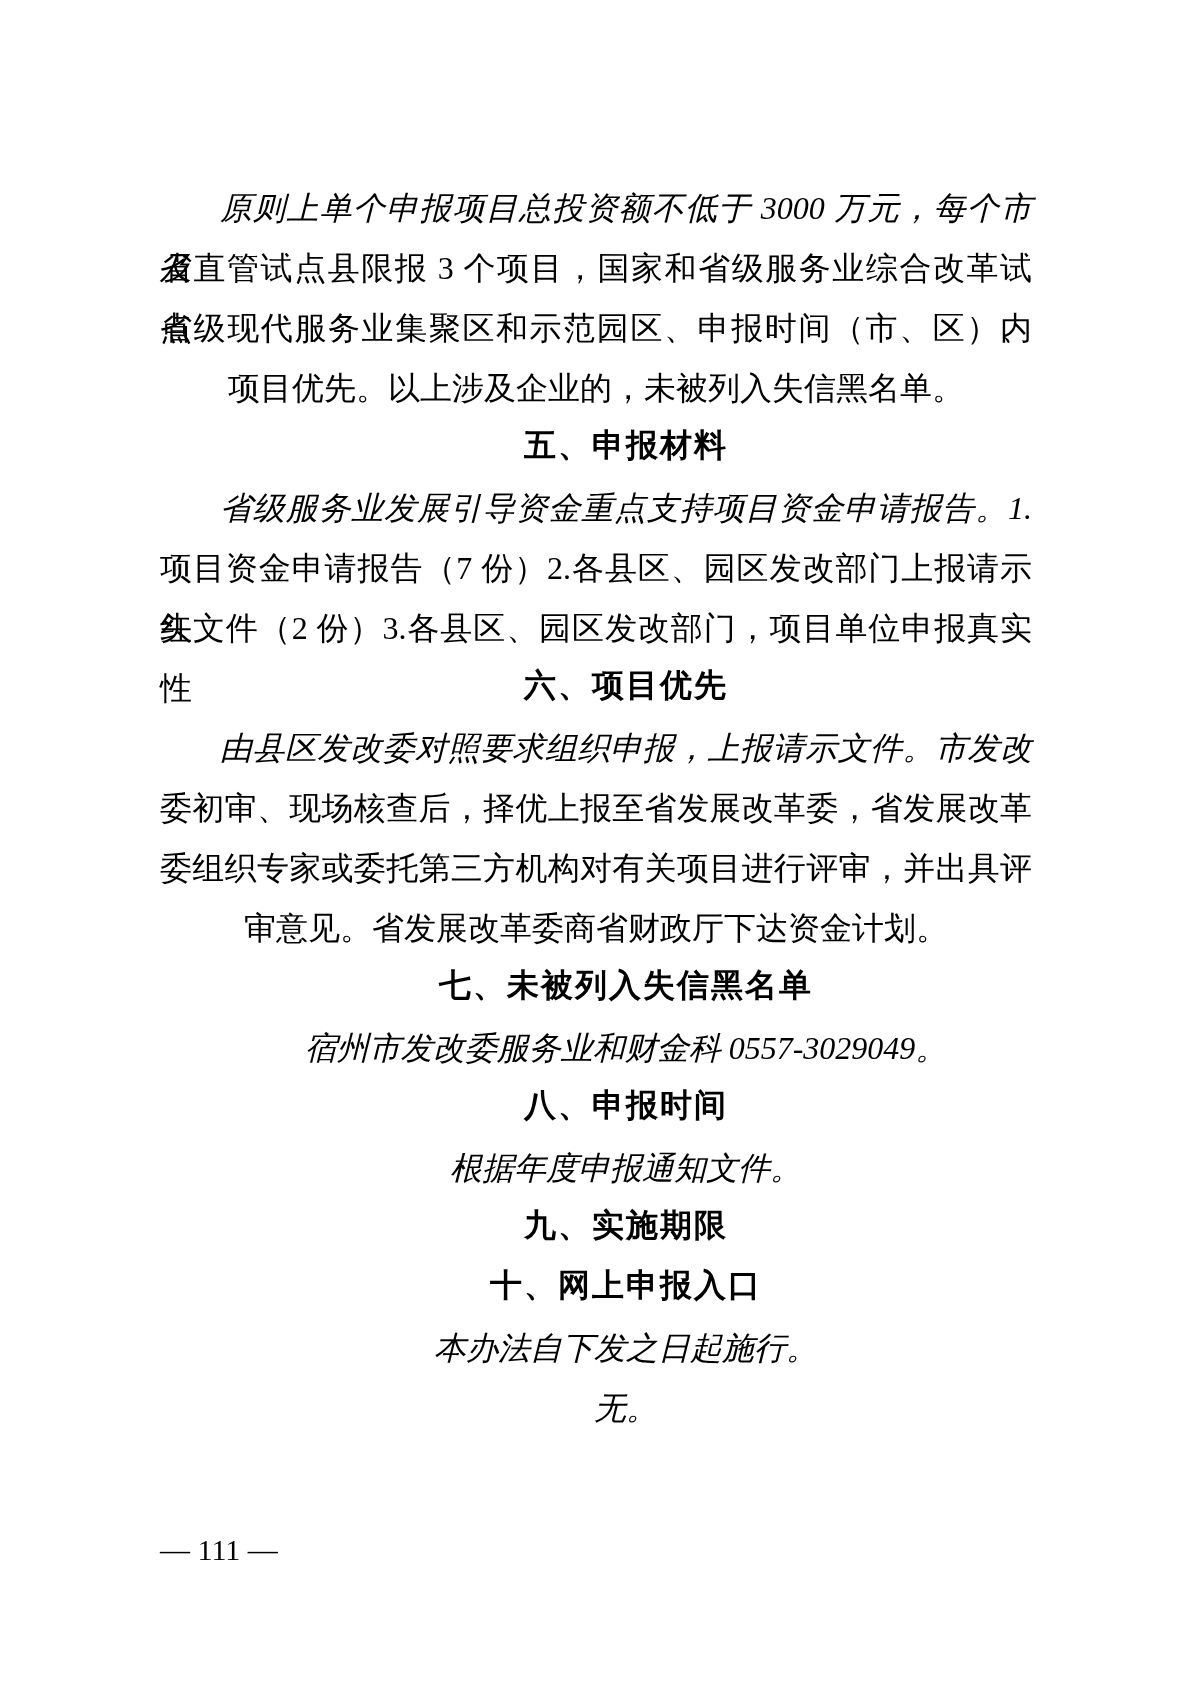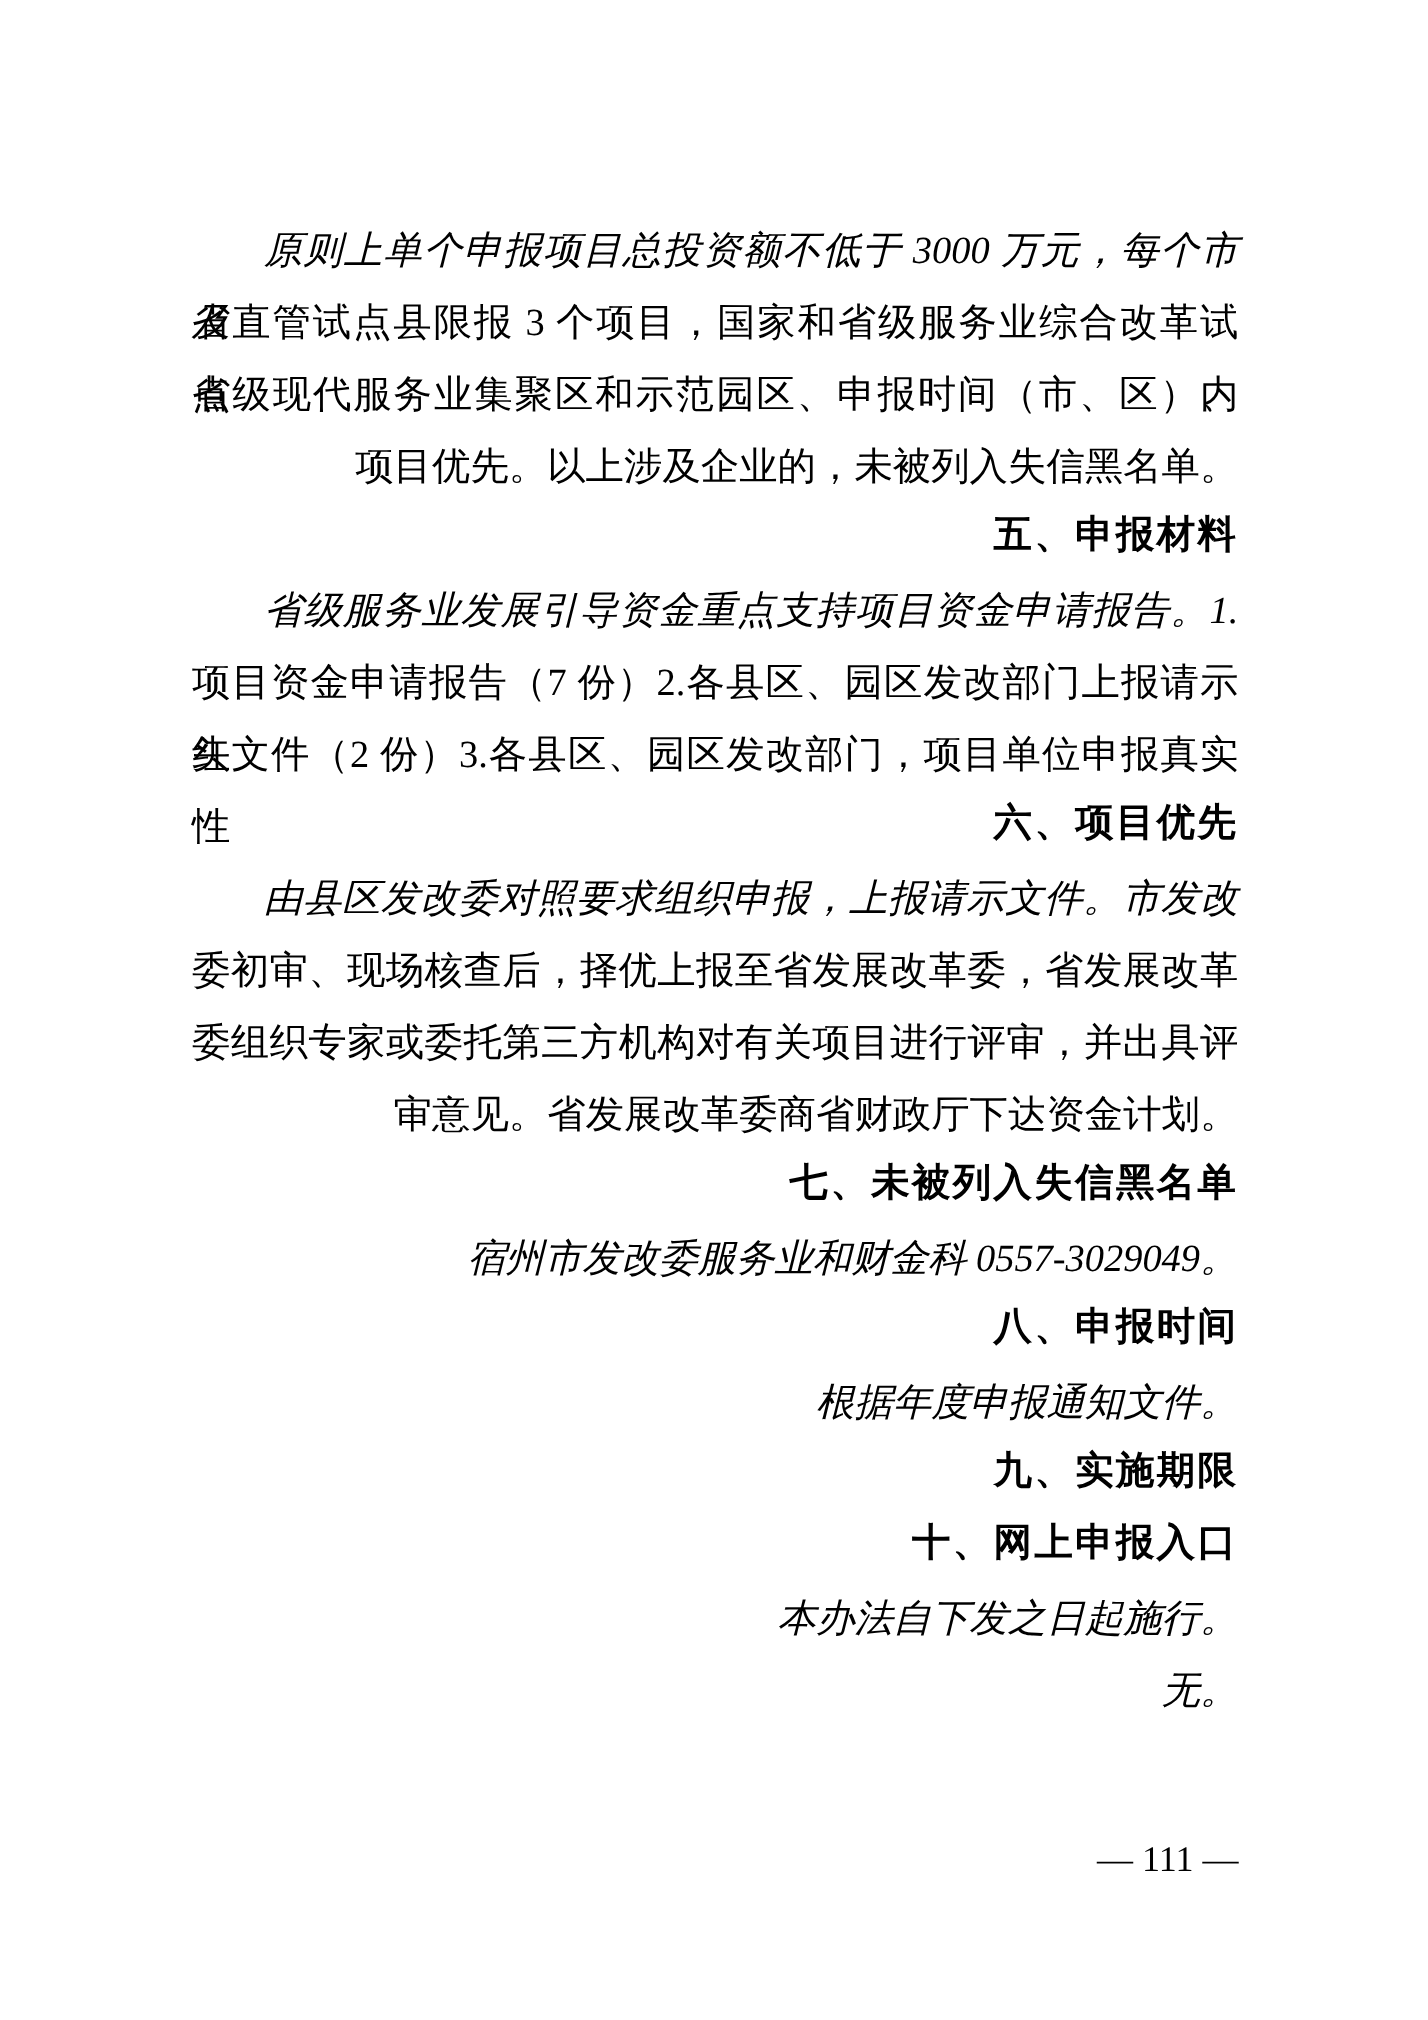--- a/index.html
+++ b/index.html
@@ -20,21 +20,21 @@
     position: absolute;
     left: 160px;
     top: 178px;
     width: 872px;
   }
   .line {
     height: 60px;
     line-height: 60px;
     font-size: 32px;
     white-space: nowrap;
-    text-align: right;
+    text-align: center;
   }
   .indent {
     text-indent: 60px;
     font-style: italic;
   }
   .justify {
     white-space: normal;
     text-align: justify;
     text-align-last: justify;
     text-justify: inter-character;
@@ -45,21 +45,21 @@
     text-indent: 60px;
     letter-spacing: 2px;
   }
   .footer {
     position: absolute;
     left: 160px;
     top: 1520px;
     width: 872px;
     height: 60px;
     line-height: 60px;
-    text-align: right;
+    text-align: left;
     font-size: 30px;
     font-family: "Liberation Serif", serif;
   }
 </style>
 </head>
 <body>
 
 <div class="page">
   <div class="content">
 

